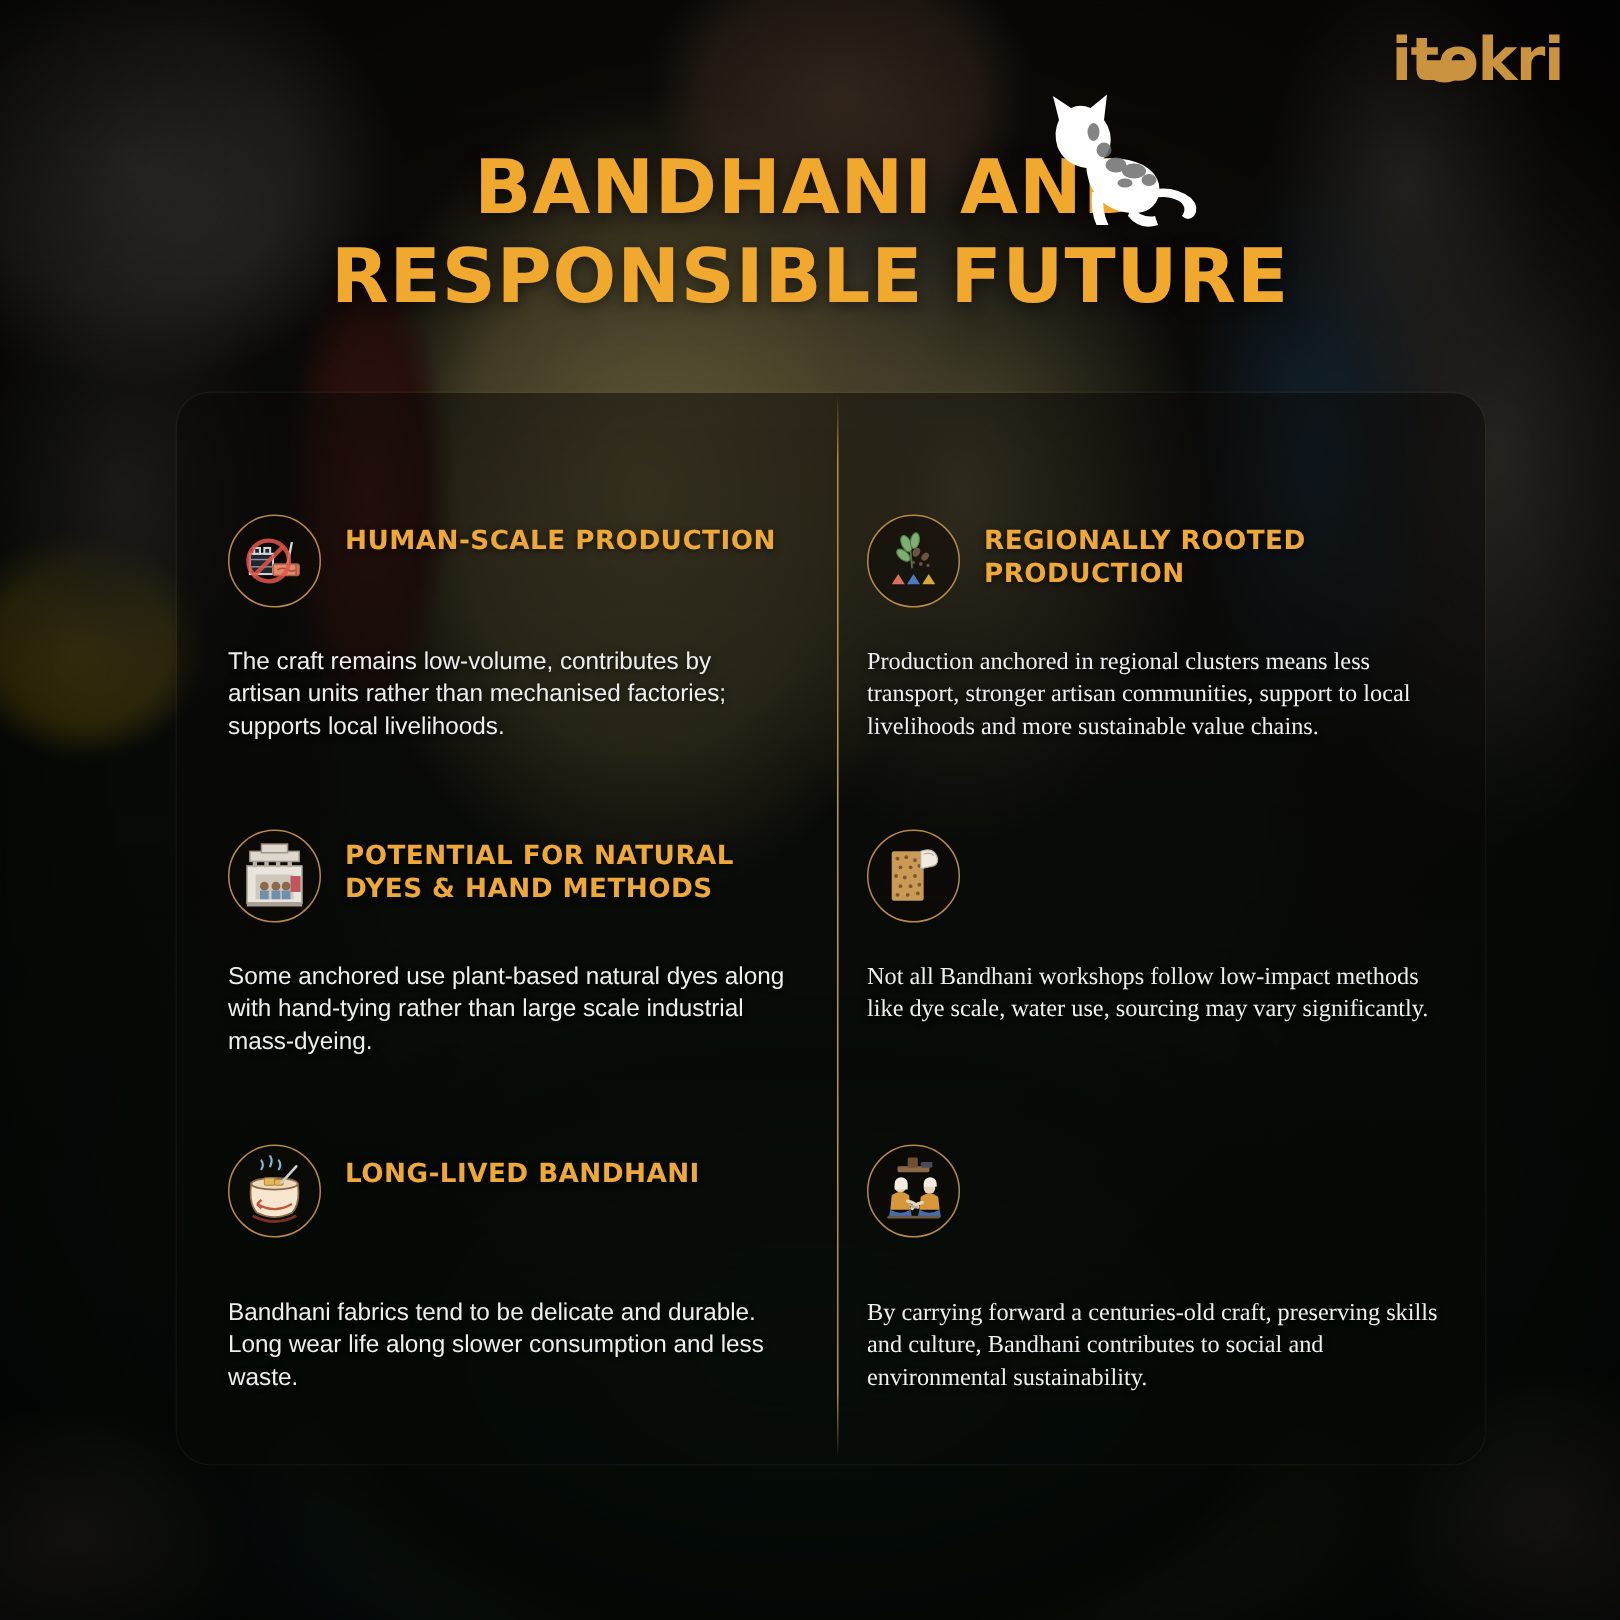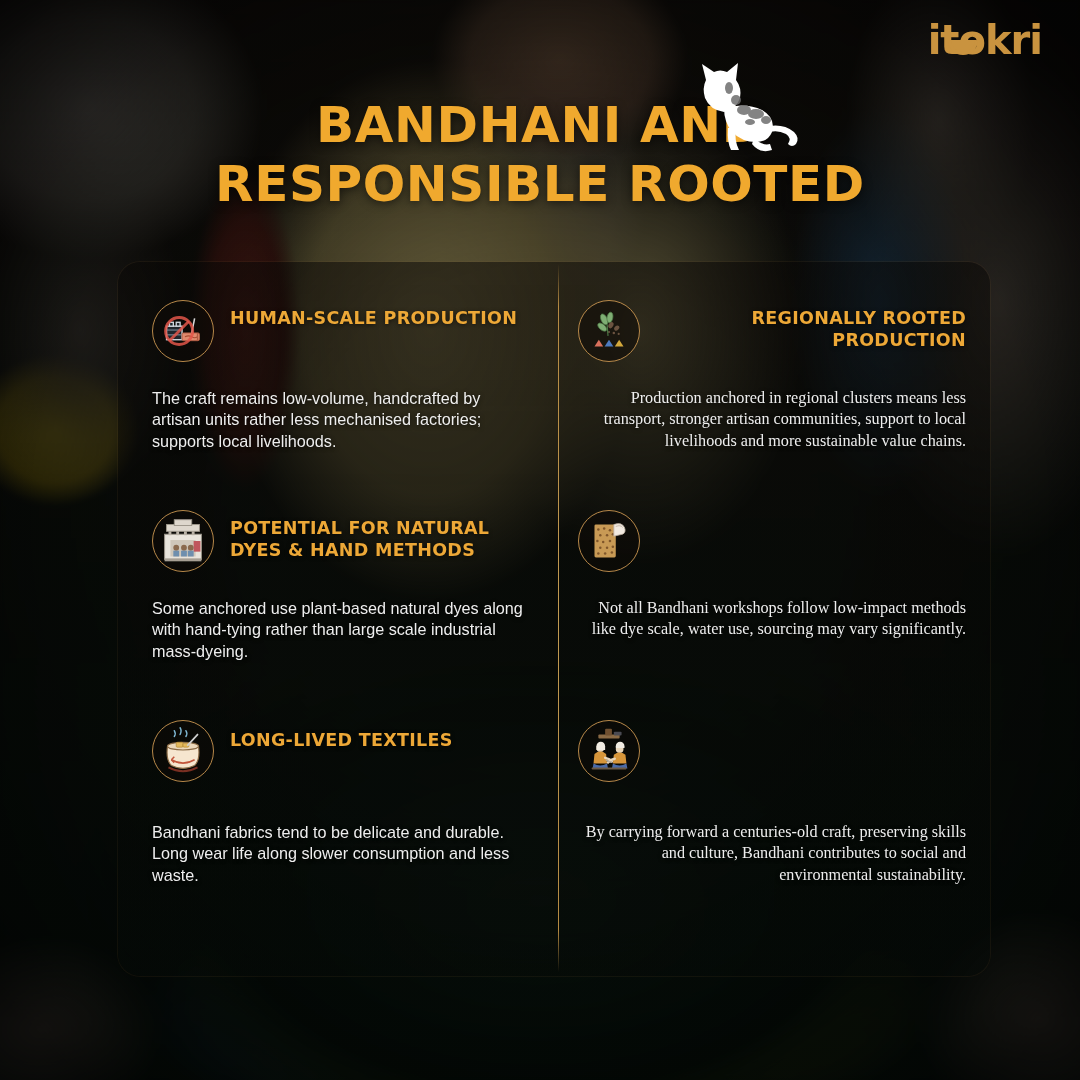--- a/index.html
+++ b/index.html
@@ -120,24 +120,25 @@
     left:440px; top:2px;
     width:1px; height:708px;
     background:linear-gradient(180deg, rgba(176,130,60,0) 0%, #b58a43 6%, #c19a52 50%, #b58a43 94%, rgba(176,130,60,0) 100%);
   }
 
   .grid {
     position:absolute; inset:0;
     display:grid;
     grid-template-columns:440px 432px;
     grid-template-rows:210px 210px 294px;
+    margin-top:43px;
   }
 
   .cell { position:relative; padding:38px 34px 0 34px; }
-  .cell.right { padding-left:20px; padding-right:24px;text-align:right; }
+  .cell.right { padding-left:20px; padding-right:24px; }
 
   .cell-head { display:flex; align-items:flex-start; gap:16px; }
 
   .icon-circle {
     flex:0 0 auto;
     width:62px; height:62px;
     border-radius:50%;
     border:1.5px solid #b8894a;
     background:rgba(14,11,8,.55);
     position:relative;
@@ -177,21 +178,21 @@
   <div class="bg-layer bg-blur"></div>
   <div class="bg-layer bg-dark"></div>
   <div class="bg-layer bg-vignette"></div>
 
   <div class="logo">
     <span>i</span><span class="logo-mark">t<span class="logo-bowl"></span>o</span><span>kri</span>
   </div>
 
   <div class="title-wrap">
     <div class="title">BANDHANI AND</div>
-    <div class="title">RESPONSIBLE ROOTED</div>
+    <div class="title">RESPONSIBLE FUTURE</div>
   </div>
 
   <svg class="cat" viewBox="0 0 120 100">
     <g fill="#ffffff">
       <path d="M22 22 L18 6 L30 14 Q36 11 43 14 L54 5 L52 22 Q58 30 56 40 Q52 52 40 54 Q26 52 21 40 Q18 30 22 22 Z"></path>
       <path d="M40 50 Q62 44 78 52 Q92 60 88 74 Q84 84 72 84 Q58 84 48 74 Q40 64 40 50 Z"></path>
       <path d="M44 70 Q43 84 47 92 L55 92 Q50 82 52 70 Z"></path>
       <path d="M70 80 Q78 88 86 86 L88 92 Q76 96 68 86 Z"></path>
       <path d="M86 68 Q100 66 110 74 Q116 80 112 86 Q108 90 104 86 Q108 80 102 76 Q94 72 86 74 Z"></path>
     </g>
@@ -226,21 +227,21 @@
               <rect x="30" y="33" width="18" height="8" rx="1.5" fill="#e08a6e" stroke="#b05c42" stroke-width="1"></rect>
               <path d="M33 37 q4 -2 7 0 q3 2 6 0" stroke="#a94d34" stroke-width="1.1" fill="none"></path>
               <line x1="40" y1="33" x2="43" y2="18" stroke="#d9d9d9" stroke-width="1.6"></line>
               <line x1="46" y1="33" x2="46" y2="41" stroke="#b05c42" stroke-width="1.4"></line>
               <circle cx="27" cy="31" r="14" fill="none" stroke="#e2564a" stroke-width="3" opacity=".85"></circle>
               <line x1="17" y1="41" x2="37" y2="21" stroke="#e2564a" stroke-width="3" opacity=".85"></line>
             </svg>
           </div>
           <div class="cell-title">HUMAN-SCALE PRODUCTION</div>
         </div>
-        <div class="cell-body">The craft remains low-volume, handcrafted by artisan units rather less mechanised factories; supports local livelihoods.</div>
+        <div class="cell-body">The craft remains low-volume, contributes by artisan units rather than mechanised factories; supports local livelihoods.</div>
       </div>
 
       <div class="cell right row1">
         <div class="cell-head">
           <div class="icon-circle">
             <svg viewBox="0 0 62 62">
               <g fill="#7fae74" stroke="#4e7a47" stroke-width=".7">
                 <ellipse cx="26" cy="19" rx="3.2" ry="6" transform="rotate(-25 26 19)"></ellipse>
                 <ellipse cx="32" cy="17" rx="3" ry="5.5" transform="rotate(10 32 17)"></ellipse>
                 <ellipse cx="24" cy="27" rx="3" ry="5.5" transform="rotate(-50 24 27)"></ellipse>
@@ -340,21 +341,21 @@
               <g fill="#e3b85c" stroke="#b08733" stroke-width=".7">
                 <rect x="24" y="22" width="7" height="5" rx="1"></rect>
                 <rect x="31" y="23" width="6" height="4" rx="1"></rect>
               </g>
               <line x1="36" y1="25" x2="46" y2="14" stroke="#cfcfcf" stroke-width="1.8" stroke-linecap="round"></line>
               <path d="M19 40 q12 7 24 0" stroke="#c2563c" stroke-width="1.6" fill="none"></path>
               <path d="M19 40 l3 -3 M19 40 l3 3" stroke="#c2563c" stroke-width="1.6" fill="none"></path>
               <path d="M16 48 q15 8 30 0" stroke="#7a2f22" stroke-width="2" fill="none"></path>
             </svg>
           </div>
-          <div class="cell-title">LONG-LIVED TEXTILES</div>
+          <div class="cell-title">LONG-LIVED BANDHANI</div>
         </div>
         <div class="cell-body">Bandhani fabrics tend to be delicate and durable. Long wear life along slower consumption and less waste.</div>
       </div>
 
       <div class="cell right row3">
         <div class="cell-head">
           <div class="icon-circle">
             <svg viewBox="0 0 62 62">
               <rect x="20" y="14" width="22" height="4" rx="1" fill="#8a6a45"></rect>
               <rect x="27" y="8" width="7" height="7" rx="1" fill="#6f4f30"></rect>

